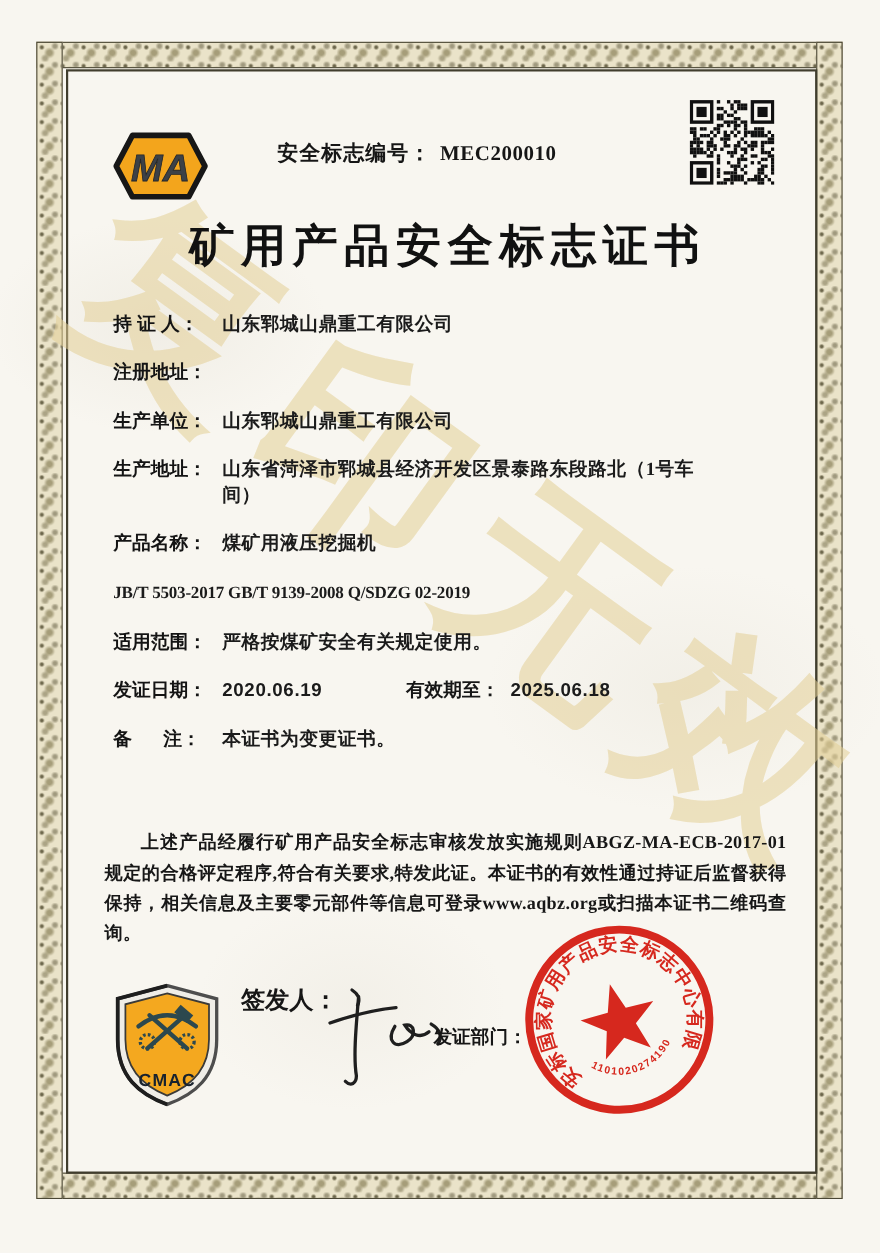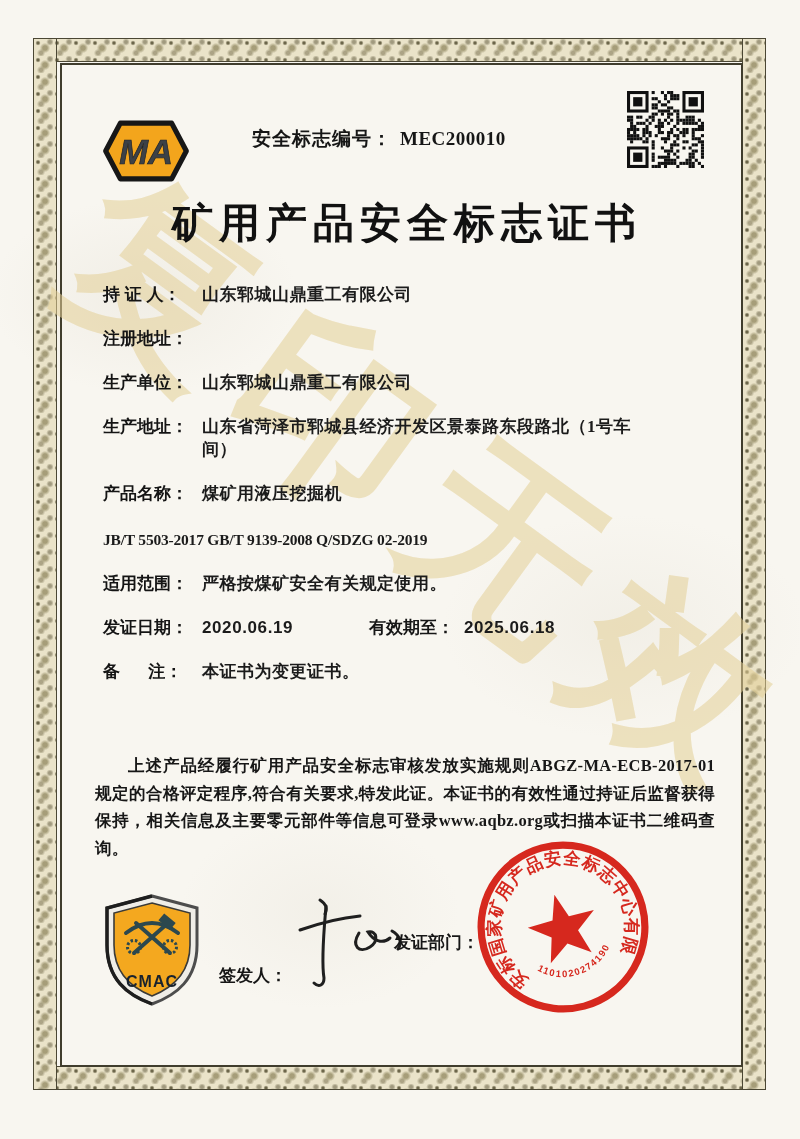--- a/index.html
+++ b/index.html
@@ -60,21 +60,21 @@
                 letter-spacing:-.2px; white-space:nowrap; padding-top:2px;}
   .mono{font-family:"Liberation Sans", sans-serif; font-weight:700; letter-spacing:.6px;}
   .row.dates .v1{width:167px; flex:none;}
   .row.dates .lab2{font-weight:700; min-width:95px; flex:none; white-space:pre;}
 
   .statement{position:absolute; left:95px; top:752px; width:620px;
              font-family:"Liberation Serif", serif; font-weight:600; font-size:16.5px;
              line-height:27.5px; letter-spacing:.3px; text-align:justify; text-indent:2em; color:#171717;}
 
   .cmac{position:absolute; left:100px; top:893px; width:104px; height:114px;}
-  .signer-label{position:absolute; left:219px; top:964px; font-size:17px; font-weight:700;}
+  .signer-label{position:absolute; left:219px; top:894px; font-size:22px; font-weight:700;}
   .signature{position:absolute; left:264px; top:888px; width:160px; height:105px;}
   .issuer-label{position:absolute; left:394px; top:931px; font-size:17px; font-weight:700;}
   .seal{position:absolute; left:473px; top:837px; width:180px; height:180px; transform:rotate(-15deg);}
   .seal text{font-family:"Liberation Serif", serif; font-weight:700;}
   .seal .ring-text{font-size:19px; letter-spacing:1px; fill:#d6281e;}
   .seal .num-text{font-size:10.5px; letter-spacing:1.6px; fill:#d6281e; font-family:"Liberation Sans",sans-serif;}
 </style>
 </head>
 <body>
 

